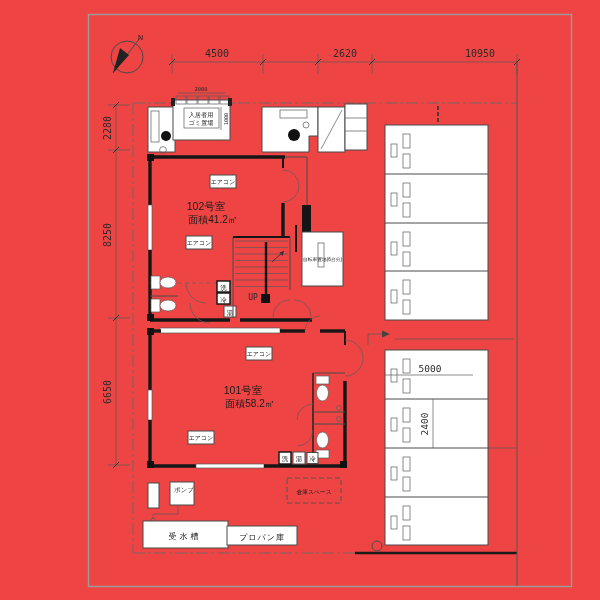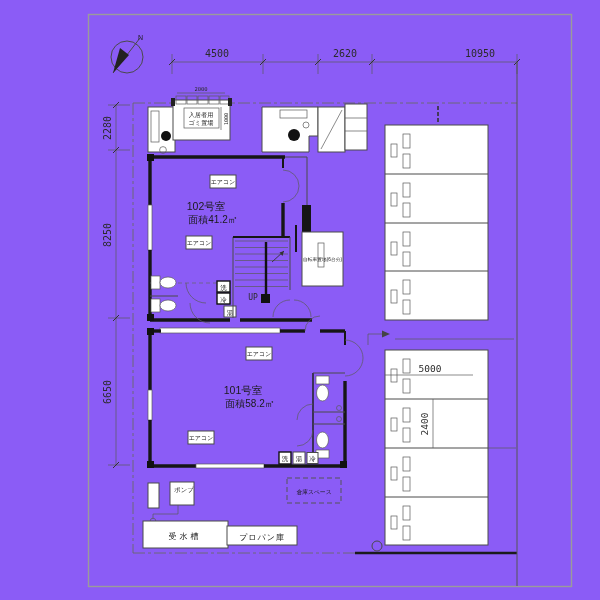--- a/index.html
+++ b/index.html
@@ -1,16 +1,16 @@
 <!DOCTYPE html>
 <html><head>
 <meta charset="utf-8">
 <style>
   html,body{margin:0;padding:0;background:#ffffff;}
-  .page{position:relative;width:600px;height:600px;background:#8b5cf6;overflow:hidden;
+  .page{position:relative;width:600px;height:600px;background:#ef4444;overflow:hidden;
         font-family:"Liberation Sans", sans-serif;}
   svg{position:absolute;left:0;top:0;}
   text{fill:#1e1e1e;}
   .dim{font-family:"DejaVu Sans Mono", monospace;fill:#2b2b2b;}
   .jp{font-family:"Liberation Sans", sans-serif;fill:#1a1a1a;}
   .thin{stroke:#4a4a4a;stroke-width:1;fill:none;}
   .hair{stroke:#5a5a5a;stroke-width:.7;fill:none;}
   .wall{stroke:#161616;stroke-width:3.4;fill:none;}
   .wall2{stroke:#161616;stroke-width:2;fill:none;}
   .boundary{stroke:#6a6a6a;stroke-width:.9;fill:none;stroke-dasharray:12 3 3 3;}

